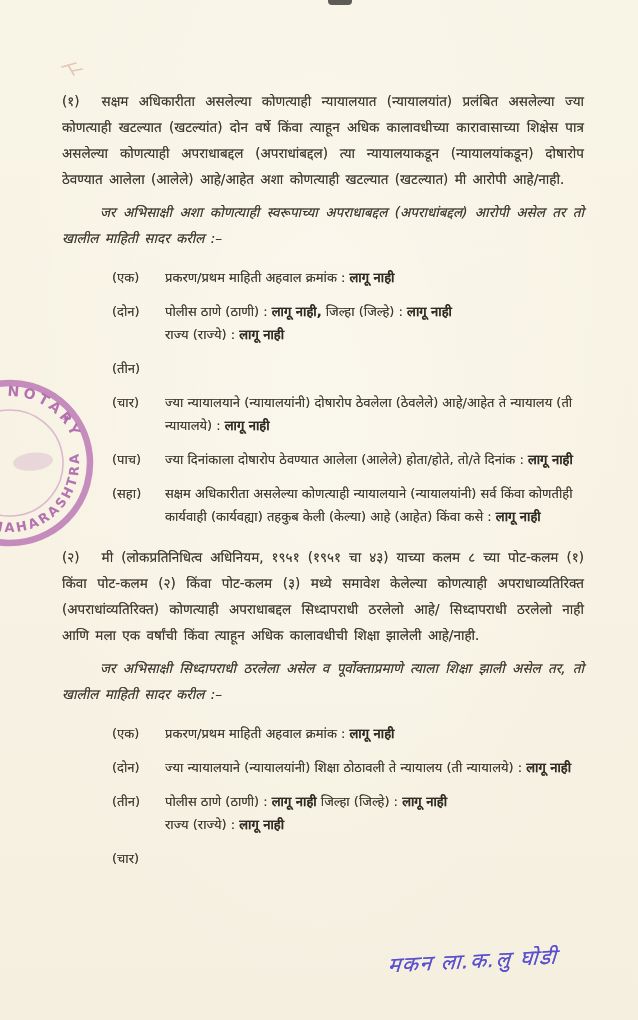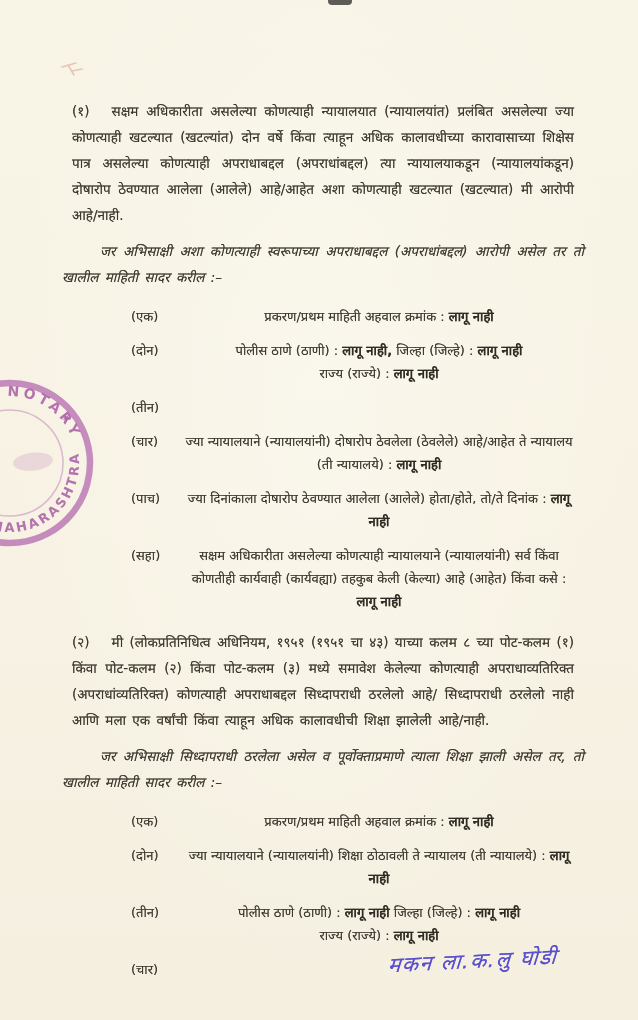--- a/index.html
+++ b/index.html
@@ -10,35 +10,35 @@
   }
   .page{
     position:relative;width:638px;height:1020px;overflow:hidden;
     background:
       radial-gradient(ellipse at 50% 40%, rgba(255,255,252,.35), rgba(0,0,0,0) 70%),
       linear-gradient(180deg,#f8f4e6 0%,#f7f2e3 55%,#f4efdf 100%);
     color:#3c382f;
   }
   .content{padding:88px 54px 0 62px;position:relative;z-index:2;}
   .para{
-    margin:10px;font-size:13.5px;line-height:26px;text-align:justify;
+    margin:0;font-size:13.5px;line-height:26px;text-align:justify;
     text-shadow:0 0 .5px rgba(60,55,45,.55);
     word-spacing:2px;
   }
   .para .pnum{margin-right:22px;}
   .para.second{margin-top:16px;}
   .intro{
     margin:7px 0 0 0;font-size:13.5px;line-height:26px;text-align:justify;
     text-indent:38px;text-shadow:0 0 .5px rgba(60,55,45,.55);word-spacing:2px;font-style:italic;
   }
   .list{margin:15px 0 0 50px;}
   .li{display:flex;gap:9px;font-size:13px;line-height:23px;margin-bottom:11px;
       text-shadow:0 0 .5px rgba(60,55,45,.5);}
-  .li .lab{flex:0 0 44px;white-space:nowrap;margin-left:19px;}
-  .li .body{flex:1;padding-right:10px;text-align:center;}
+  .li .lab{flex:0 0 44px;white-space:nowrap;}
+  .li .body{flex:1;padding-right:10px;}
   .li .val{font-weight:700;color:#2e2b24;}
   .signature{
     position:absolute;left:388px;top:946px;z-index:4;
     font-style:italic;font-weight:500;font-size:21px;letter-spacing:1.5px;
     color:#5a4fcf;transform:rotate(-3deg) skewX(-7deg);
     text-shadow:0 0 .6px rgba(90,79,207,.7);
     white-space:nowrap;
   }
   .stamp{
     position:absolute;left:-85px;top:368px;z-index:3;

